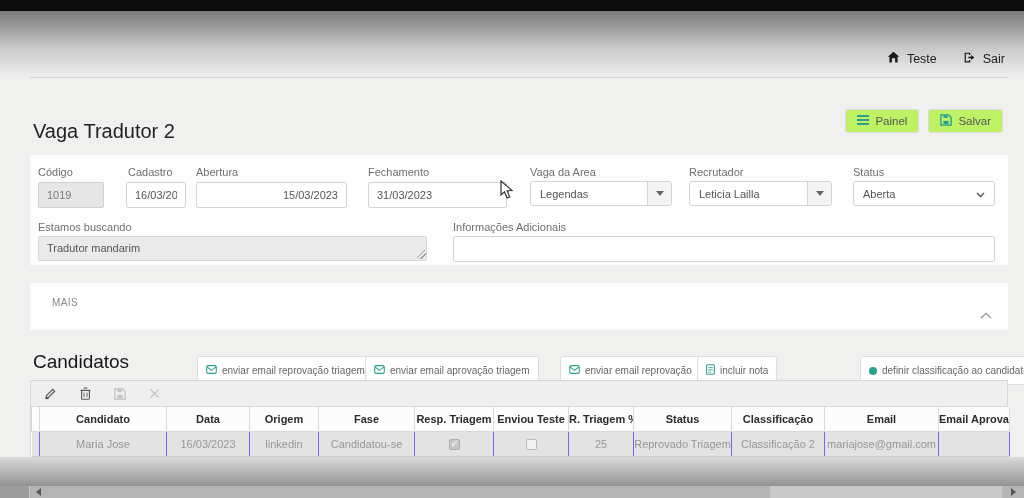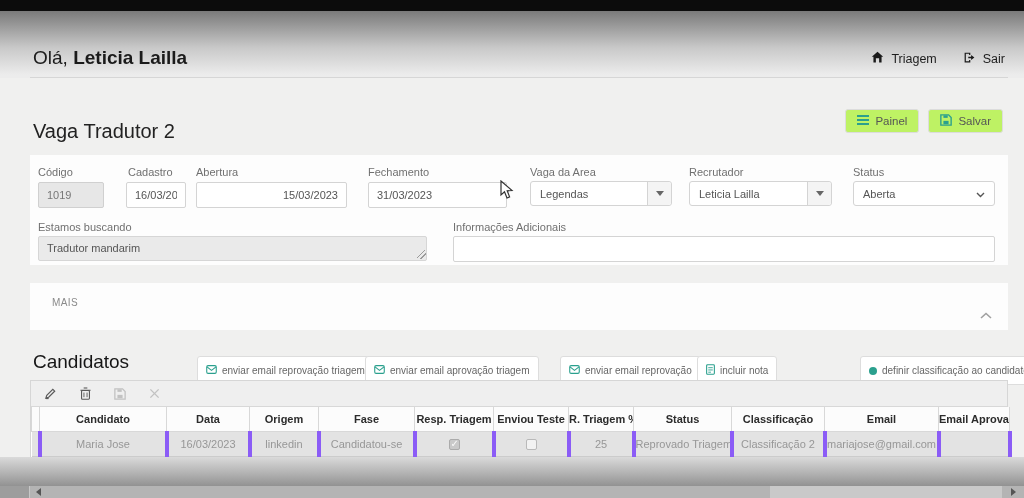--- a/index.html
+++ b/index.html
@@ -60,21 +60,21 @@
 
   
   .table-wrap { left:30px; top:380px; width:978px; background:#fff; border:1px solid #d6d6d6; border-bottom:none; }
   .tbl-toolbar { height:26px; background:#efefef; border-bottom:1px solid #d8d8d8;
                  display:flex; align-items:center; gap:23px; padding-left:13px; }
   .tool-ic { display:flex; align-items:center; cursor:pointer; }
   table { width:978px; border-collapse:collapse; table-layout:fixed; }
   th { background:#fcfcfc; font-size:11px; font-weight:700; color:#2c2c2c; height:24px;
        border:1px solid #d8d8d8; border-top:none; text-align:center; overflow:hidden; white-space:nowrap; }
   td { background:#e3e3e3; font-size:11px; color:#979797; height:25px; text-align:center;
-       border-right:4px solid #8b5cf6; border-bottom:1px solid #cccccc; overflow:hidden; white-space:nowrap; }
+       border-right:1px solid #8b5cf6; border-bottom:1px solid #cccccc; overflow:hidden; white-space:nowrap; }
   .chk { display:inline-block; width:11px; height:11px; border:1px solid #b9b9b9; background:#f2f2f2;
          border-radius:2px; vertical-align:middle; position:relative; }
   .chk.checked { background:#c9c9c9; border-color:#ababab; }
   .chk.checked::after { content:"✓"; position:absolute; left:1px; top:-2px; font-size:10px; color:#fafafa; }
 
   
   .dark-band { left:0; top:457px; width:1024px; height:29px;
                background:linear-gradient(180deg,#dadada 0%,#b3b3b3 55%,#929292 100%); }
   .scrollbar { left:0; top:486px; width:1024px; height:12px; background:#b4b4b4; }
   .sb-corner { position:absolute; left:0; top:0; width:30px; height:12px; background:#9d9d9d; border-right:1px solid #c8c8c8; }
@@ -84,27 +84,26 @@
               border-top:4px solid transparent; border-bottom:4px solid transparent; border-left:5px solid #555; }
   .sb-thumb { position:absolute; left:770px; top:0; width:232px; height:12px; background:#c9c9c9; }
 
   .cursor { left:500px; top:180px; pointer-events:none; }
 </style>
 </head>
 <body>
 
 <div class="abs black-strip"></div>
 <div class="abs app-header">
-  <div class="abs greeting"><span>Olá, </span><b>Leticia Lailla</b></div>
   <div class="abs top-nav">
     <div class="nav-item">
       <span><svg width="13" height="13" viewBox="0 0 16 16">
             <path d="M8 1 L15 7 H13 V14 H10 V9 H6 V14 H3 V7 H1 Z" fill="#1a1a1a"></path>
           </svg></span>
-      <span>Triagem</span>
+      <span>Teste</span>
     </div>
     <div class="nav-item">
       <span><svg width="13" height="13" viewBox="0 0 16 16">
             <path d="M2 2 H9 V5 H7.5 V3.5 H3.5 V12.5 H7.5 V11 H9 V14 H2 Z" fill="#1a1a1a"></path>
             <path d="M10 5 L14 8 L10 11 V9 H6.5 V7 H10 Z" fill="#1a1a1a"></path>
           </svg></span>
       <span>Sair</span>
     </div>
   </div>
 </div>

